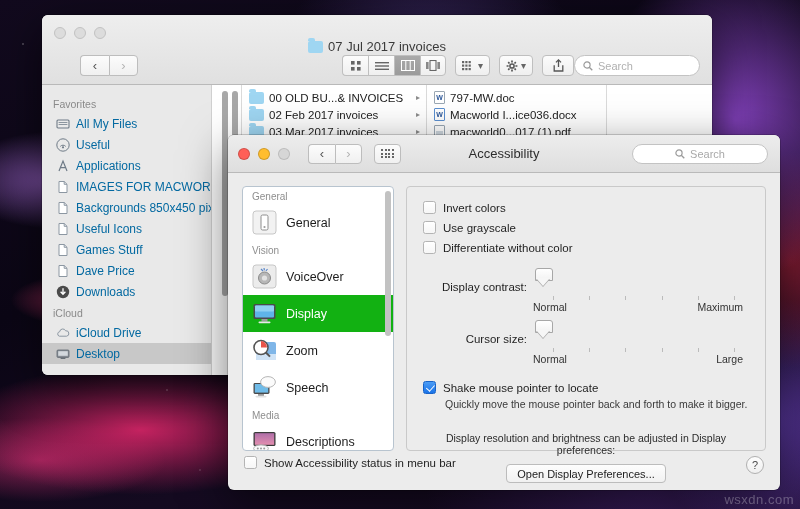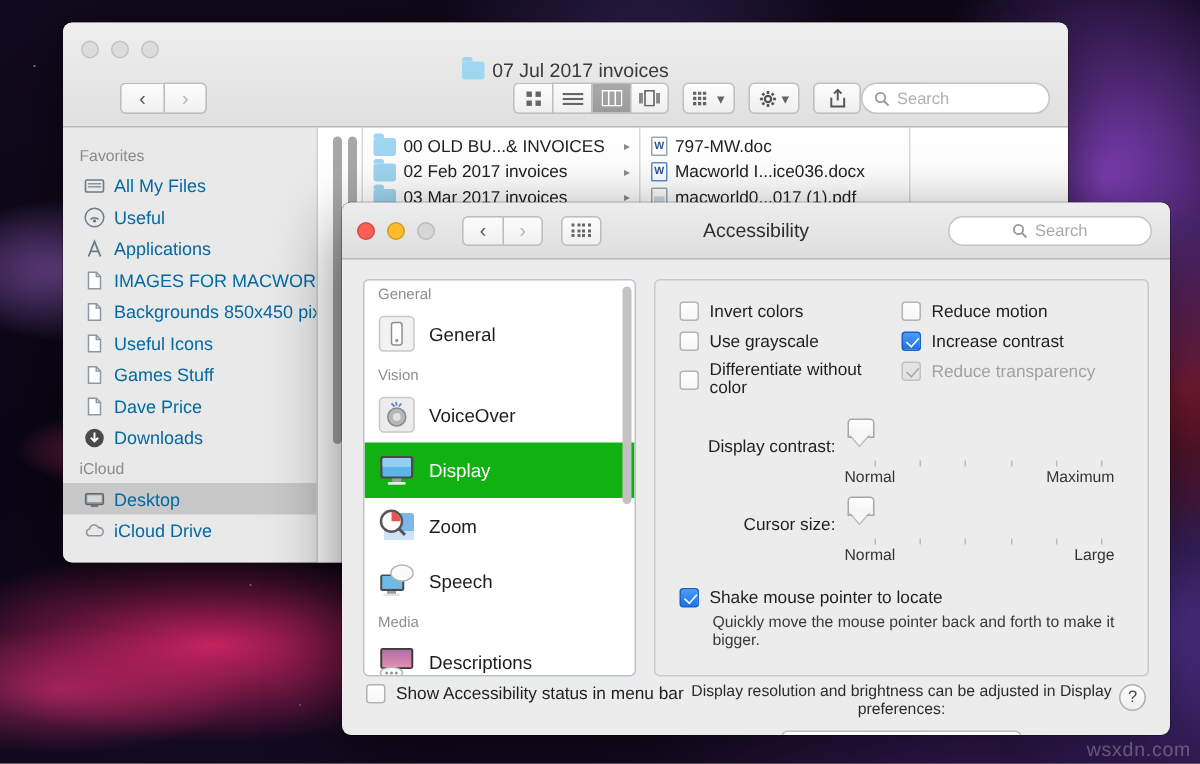--- a/index.html
+++ b/index.html
@@ -190,21 +190,21 @@
   }
   .acc-search {
     position: absolute; right: 12px; top: 9px;
     width: 136px; height: 20px;
     background: #fff; border: 1px solid #c3c3c3; border-radius: 10px;
     display: flex; align-items: center; justify-content: center; gap: 5px;
     font-size: 11px; color: #a9a9a9;
   }
   .acc-body { display: flex; padding: 13px 14px 0 14px; gap: 12px; height: 278px; }
   .acc-list {
-    width: 182px; background: #fff;
+    width: 152px; background: #fff;
     border: 1px solid #b8c4cf; border-radius: 4px;
     overflow: hidden; position: relative;
   }
   .acc-group {
     font-size: 10px; color: #8e8e8e; padding: 4px 0 2px 9px;
   }
   .acc-row {
     height: 37px; display: flex; align-items: center; gap: 9px;
     padding-left: 9px; font-size: 12.5px; color: #1d1d1d;
   }
@@ -516,37 +516,37 @@
         <span class="sb-ico">
           <svg width="14" height="14" viewBox="0 0 14 14">
               <circle cx="7" cy="7" r="6.2" fill="#4a4a4a"></circle>
               <path d="M7 3.3 L7 9 M4.6 6.8 L7 9.3 L9.4 6.8" stroke="#fff" stroke-width="1.3" fill="none"></path>
             </svg>
         </span>
         <span>Downloads</span>
       </div>
 
       <div class="sb-head">iCloud</div>
+      <div class="sb-item">
+        <span class="sb-ico">
+          <svg width="14" height="14" viewBox="0 0 14 14">
+              <path d="M3.4 10.2 a2.3 2.3 0 0 1 0.3 -4.5 a3.1 3.1 0 0 1 5.9 -0.9 a2.6 2.6 0 0 1 1 5.4 z" fill="none" stroke="#8c97a2" stroke-width="1"></path>
+            </svg>
+        </span>
+        <span>iCloud Drive</span>
+      </div>
       <div class="sb-item sel">
         <span class="sb-ico">
           <svg width="14" height="14" viewBox="0 0 14 14">
               <rect x="1" y="3" width="12" height="7.4" rx="1" fill="#888f96" stroke="#5e666e" stroke-width="0.8"></rect>
               <rect x="2.2" y="4.2" width="9.6" height="4.6" fill="#d3d8dd"></rect>
               <rect x="4.6" y="10.8" width="4.8" height="1.1" fill="#5e666e"></rect>
             </svg>
         </span>
         <span>Desktop</span>
-      </div>
-      <div class="sb-item">
-        <span class="sb-ico">
-          <svg width="14" height="14" viewBox="0 0 14 14">
-              <path d="M3.4 10.2 a2.3 2.3 0 0 1 0.3 -4.5 a3.1 3.1 0 0 1 5.9 -0.9 a2.6 2.6 0 0 1 1 5.4 z" fill="none" stroke="#8c97a2" stroke-width="1"></path>
-            </svg>
-        </span>
-        <span>iCloud Drive</span>
       </div>
     </div>
 
     <div class="finder-cols">
       <div class="col-scroll">
         <i></i>
         <i></i>
       </div>
 
       <div class="fcol c1">
@@ -739,34 +739,20 @@
           </div>
           <div class="cb-row">
             <span class="cb"></span>
             <span class="cb-label">Use grayscale</span>
           </div>
           <div class="cb-row">
             <span class="cb"></span>
             <span class="cb-label">Differentiate without color</span>
           </div>
         </div>
-        <div>
-          <div class="cb-row">
-            <span class="cb"></span>
-            <span class="cb-label">Reduce motion</span>
-          </div>
-          <div class="cb-row">
-            <span class="cb checked"></span>
-            <span class="cb-label">Increase contrast</span>
-          </div>
-          <div class="cb-row">
-            <span class="cb disabled"></span>
-            <span class="cb-label dim">Reduce transparency</span>
-          </div>
-        </div>
       </div>
 
       <div class="slider-block" style="margin-top:12px">
         <div class="slider-line">
           <span class="slider-label">Display contrast:</span>
           <span class="track-wrap">
             <span class="track"></span>
             <span class="ticks">
                 <i></i>
                 <i></i>

